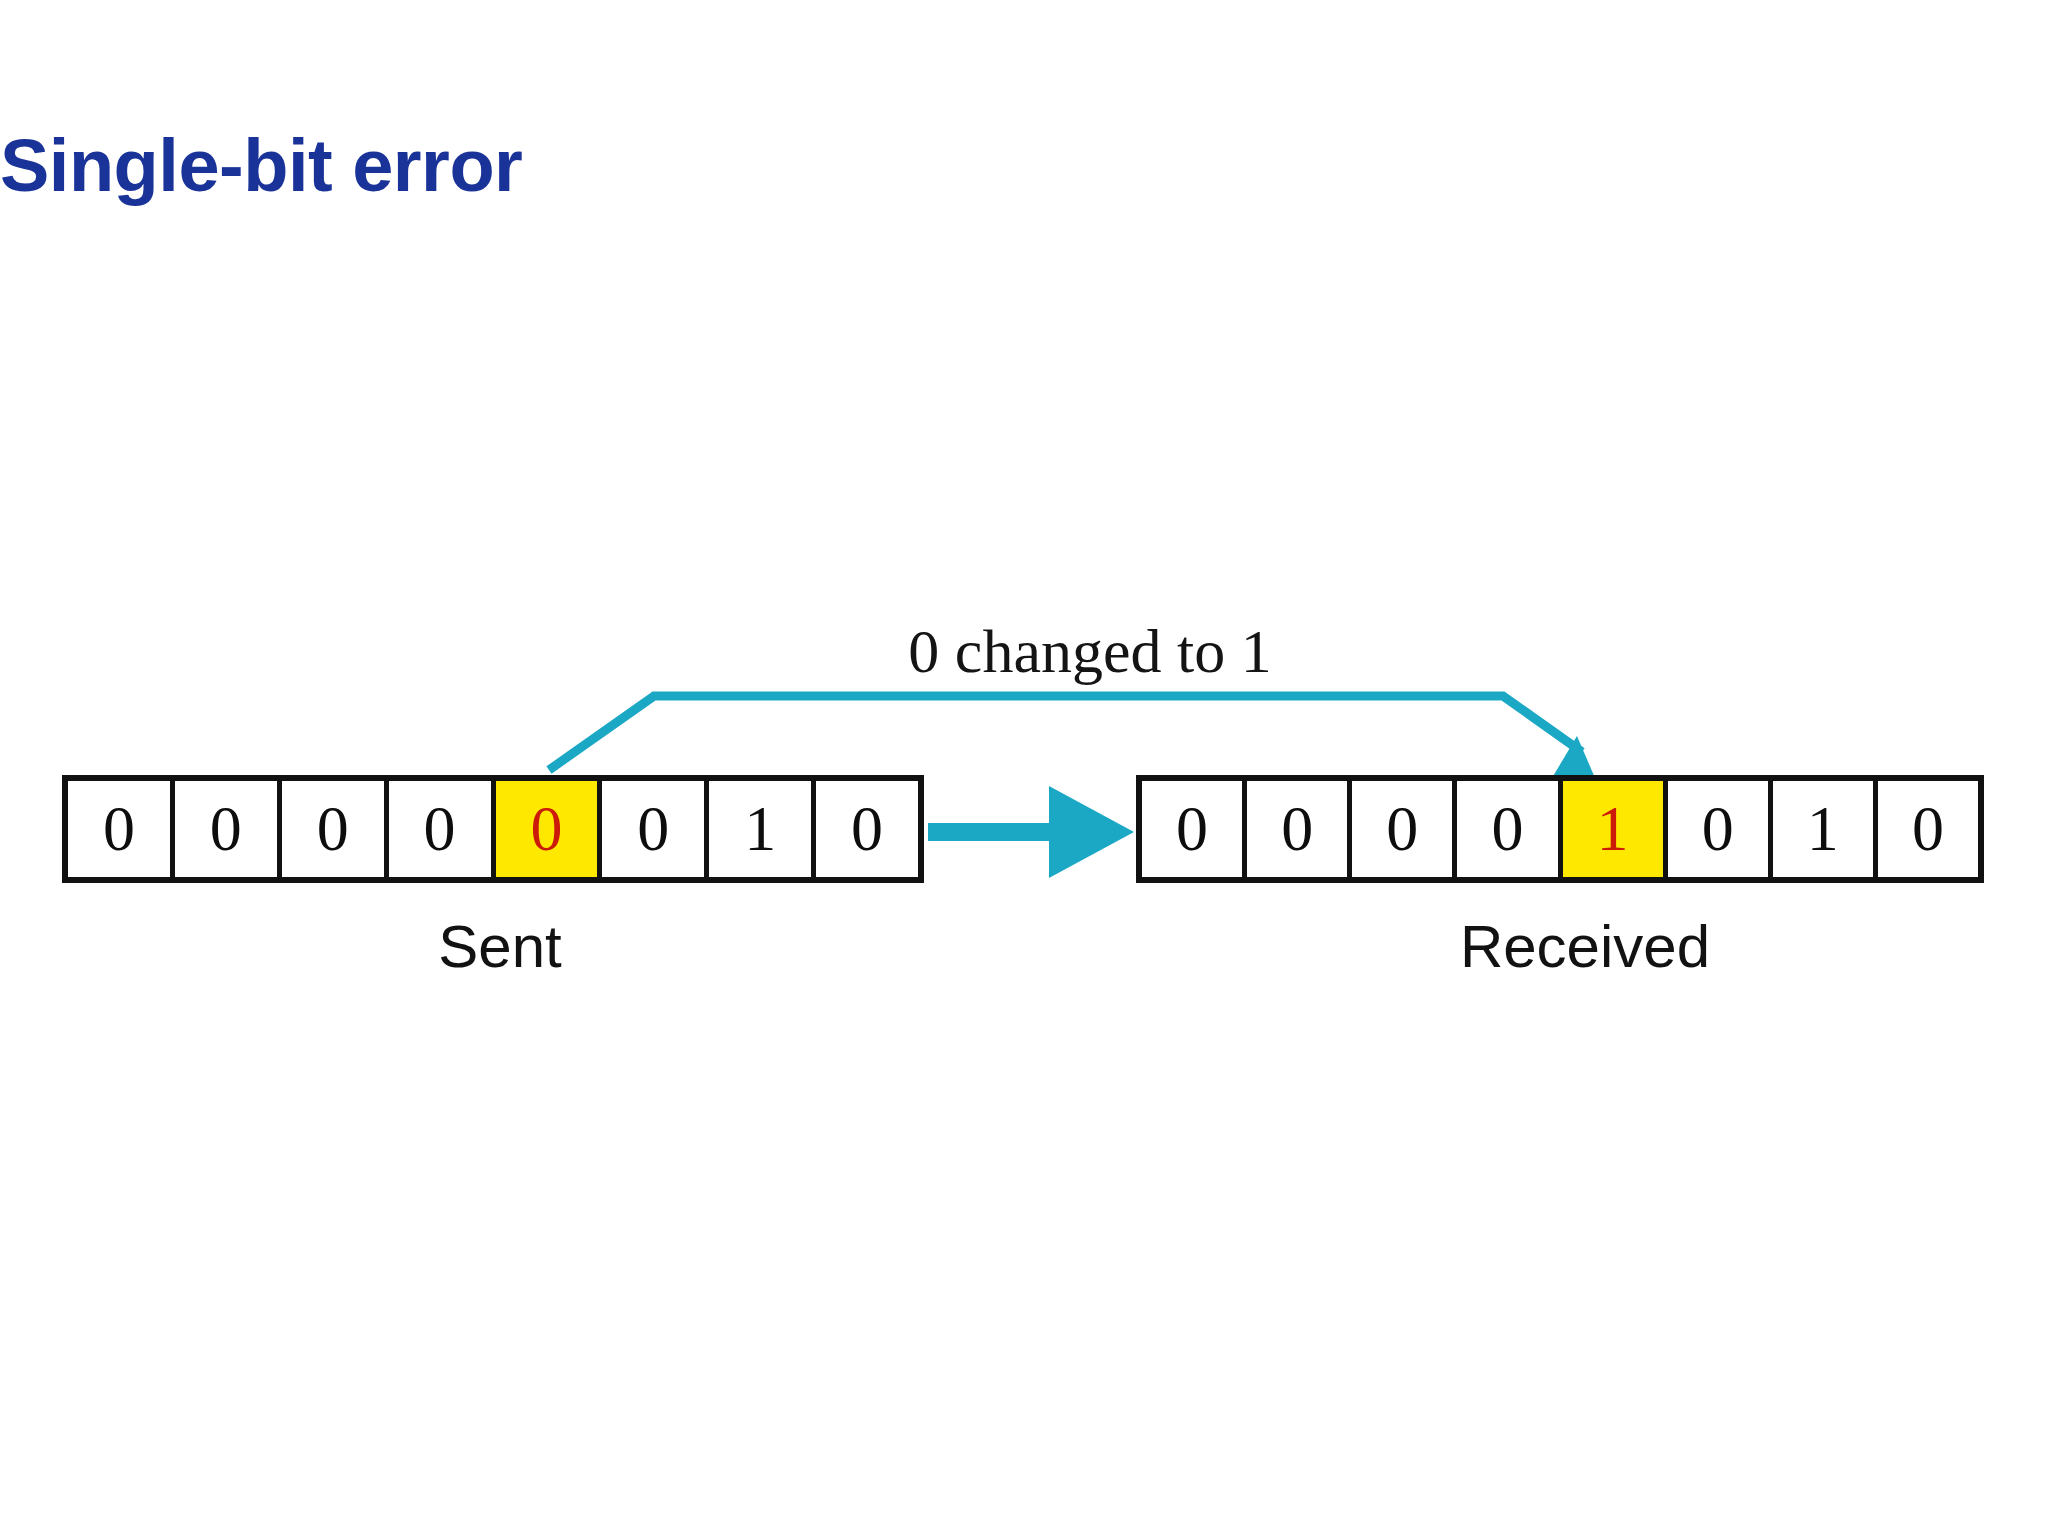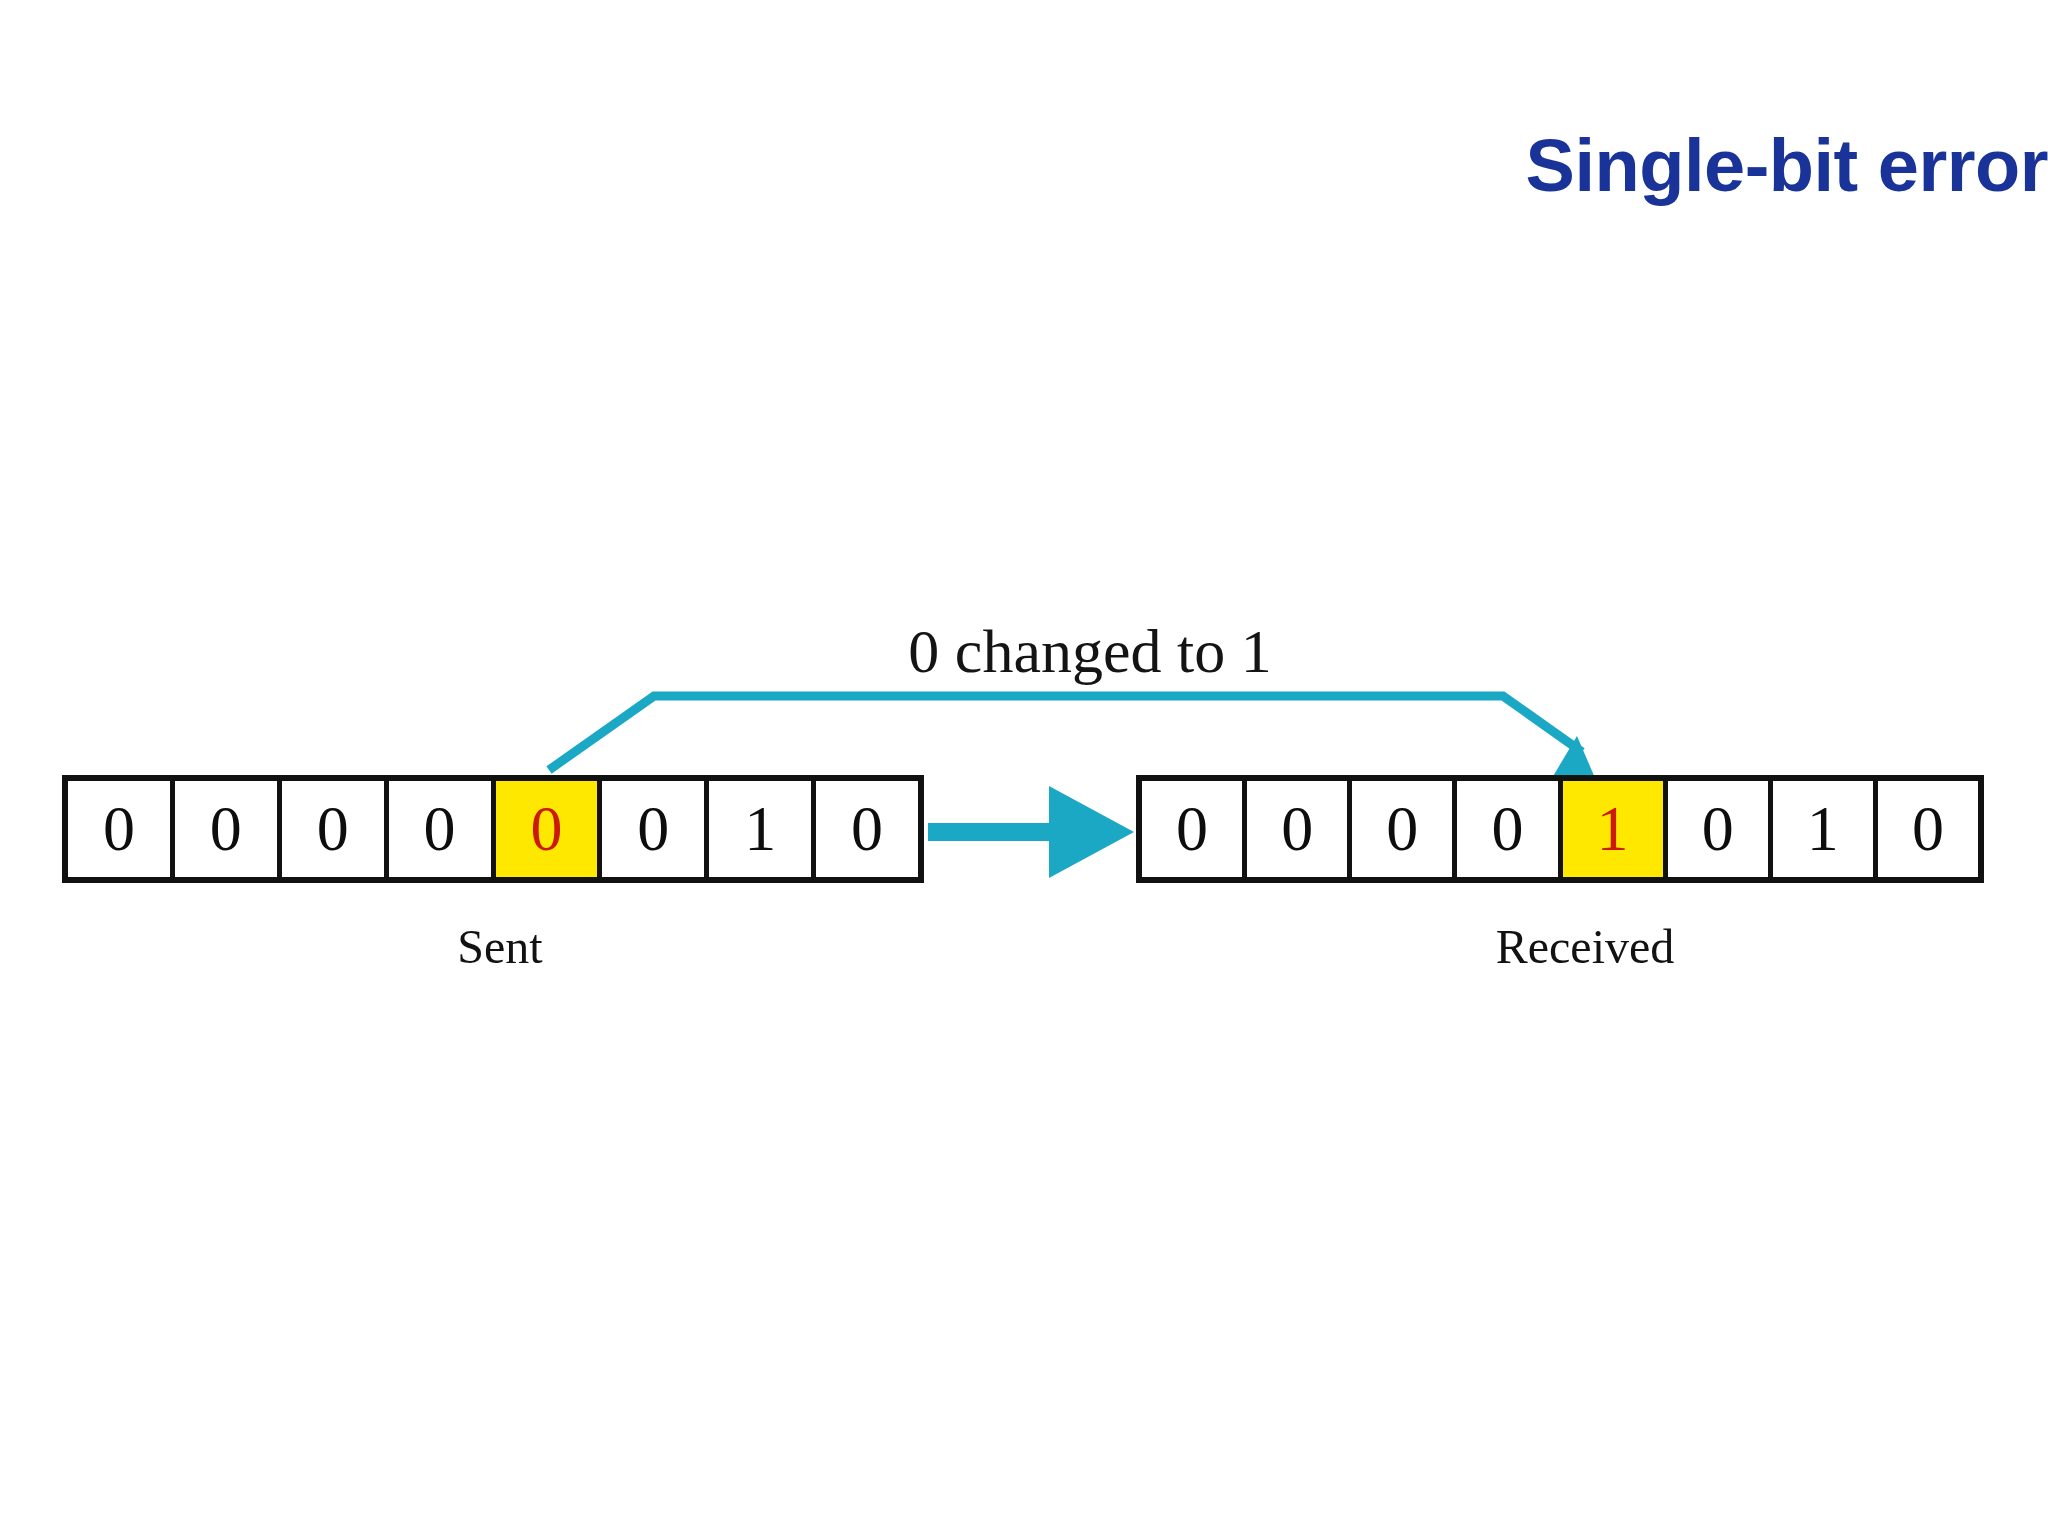--- a/index.html
+++ b/index.html
@@ -23,21 +23,21 @@
     height: 1536px;
     background: #ffffff;
   }
 
   
   #slide-title {
     position: absolute;
     left: 0;
     top: 123px;
     width: 2048px;
-    text-align: right;
+    text-align: left;
     font-family: "Liberation Sans", sans-serif;
     font-weight: bold;
     font-size: 74px;
     line-height: 86px;
     letter-spacing: -0.5px;
     color: #1A3399;
     white-space: nowrap;
   }
 
   
@@ -92,22 +92,22 @@
   }
   .bit-cell:last-child { border-right: none; }
   .bit-cell.flagged {
     background: #FFE800;
     color: #CC1A08;
   }
 
   
   .frame-label {
     position: absolute;
-    font-family: Liberation Serif, serif;
-    font-size: 48px;
+    font-family: Liberation Sans, sans-serif;
+    font-size: 60px;
     line-height: 70px;
     color: #121212;
     white-space: nowrap;
     text-align: center;
   }
   #sent-label     { left: 290px;  top: 912px; width: 420px; }
   #received-label { left: 1350px; top: 912px; width: 470px; }
 
   
   #connectors {

